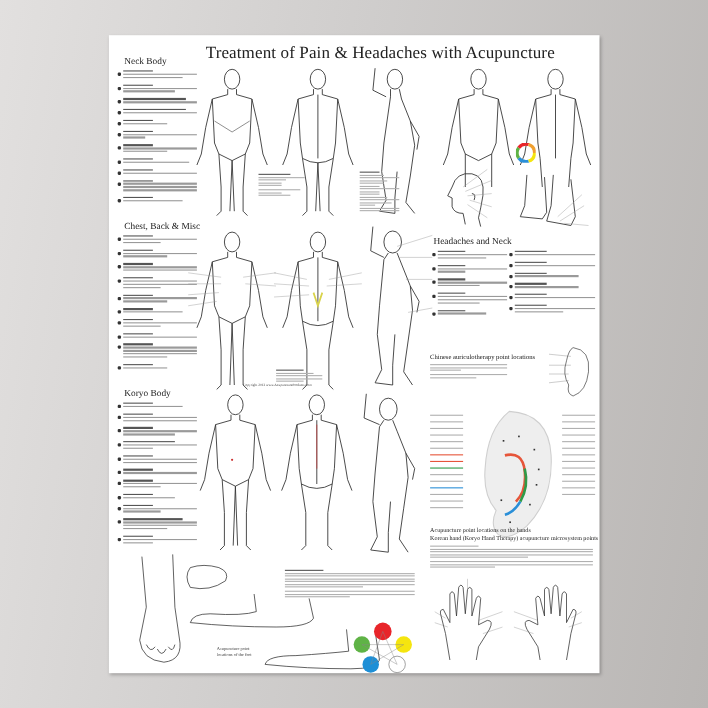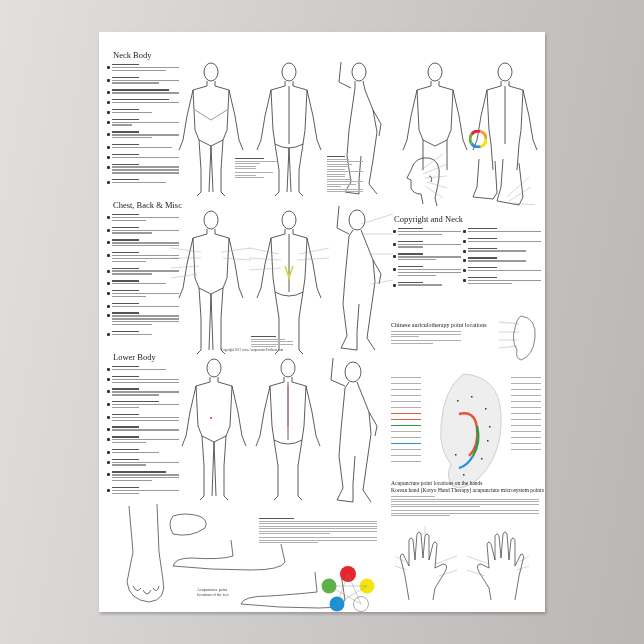--- a/index.html
+++ b/index.html
@@ -35,20 +35,21 @@
   .figure { position: absolute; }
   .figure svg { width: 100%; height: 100%; display: block; }
   .textblock { position: absolute; }
   .textblock .line { background: #b0b0b0; height: 1px; margin-bottom: 1.5px; }
 </style>
 </head>
 <body>
 
 <div class="poster">
 
+  <div class="title">Treatment of  Pain &amp; Headaches with Acupuncture</div>
 
   <div class="section-title" style="left:14px;top:18px;">Neck Body</div>
   <div class="legend-list" style="left:8px;top:32px;">
     <div class="legend-item">
         <div class="bullet"></div>
         <div class="lines">
           <div class="line head"></div>
           <div class="line"></div>
           <div class="line" style="width:80%"></div>
         </div>
@@ -207,21 +208,21 @@
       </div>
     <div class="legend-item">
         <div class="bullet"></div>
         <div class="lines">
           <div class="line head"></div>
           <div class="line" style="width:60%"></div>
         </div>
       </div>
   </div>
 
-  <div class="section-title" style="left:14px;top:320px;">Lower Body</div>
+  <div class="section-title" style="left:14px;top:320px;">Koryo Body</div>
   <div class="legend-list" style="left:8px;top:334px;">
     <div class="legend-item">
         <div class="bullet"></div>
         <div class="lines">
           <div class="line head"></div>
           <div class="line" style="width:80%"></div>
         </div>
       </div>
     <div class="legend-item">
         <div class="bullet"></div>
@@ -426,21 +427,21 @@
     </svg>
   </div>
   <div class="textblock" style="left:152px;top:304px;width:42px;">
     <div class="line" style="width:60%;background:#555"></div>
       <div class="line" style="width:80%"></div>
       <div class="line"></div>
       <div class="line"></div>
       <div class="line" style="width:60%"></div>
   </div>
 
-  <div class="section-title" style="left:295px;top:182px;">Copyright and Neck</div>
+  <div class="section-title" style="left:295px;top:182px;">Headaches and Neck</div>
   <div class="legend-list" style="left:294px;top:196px;width:68px;">
     <div class="legend-item">
         <div class="bullet"></div>
         <div class="lines">
           <div class="line head"></div>
           <div class="line"></div>
           <div class="line" style="width:70%"></div>
         </div>
       </div>
     <div class="legend-item">

